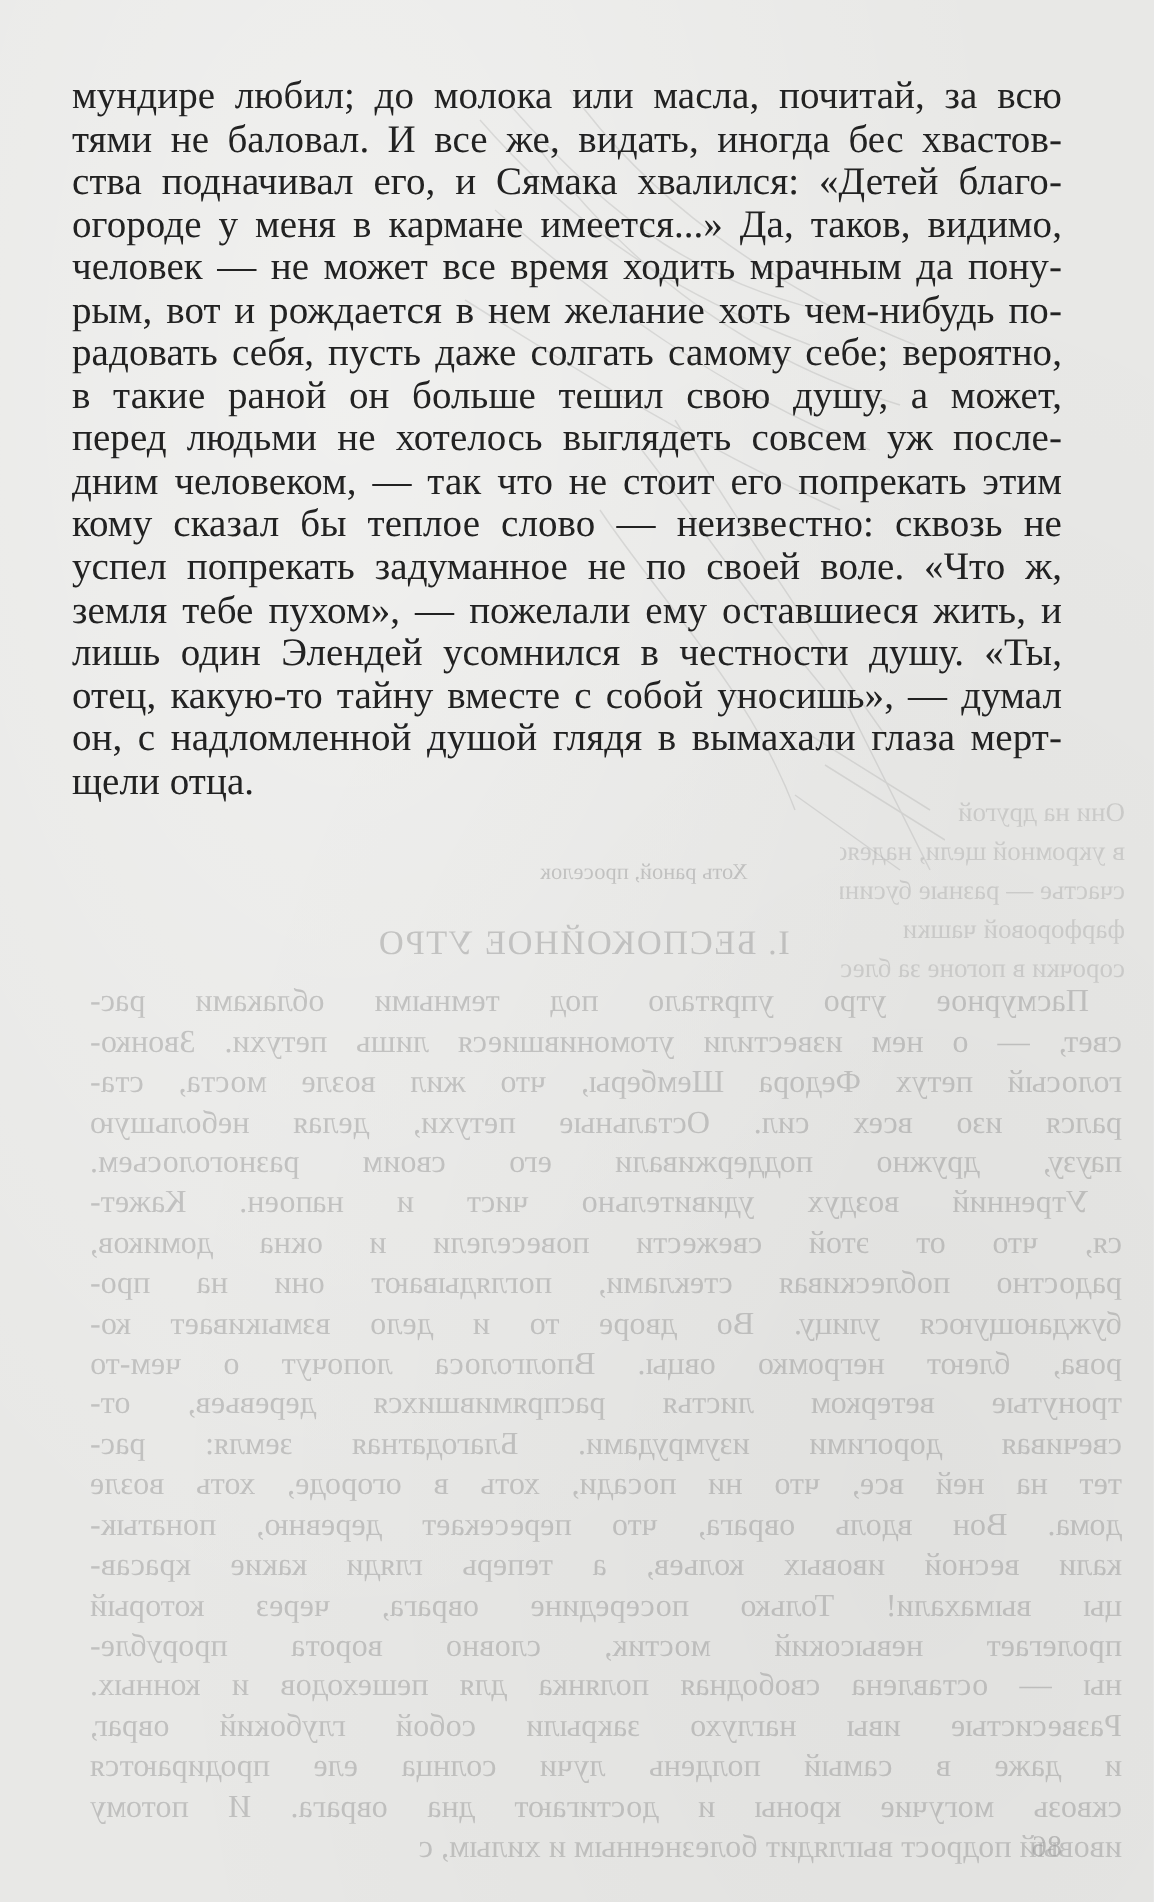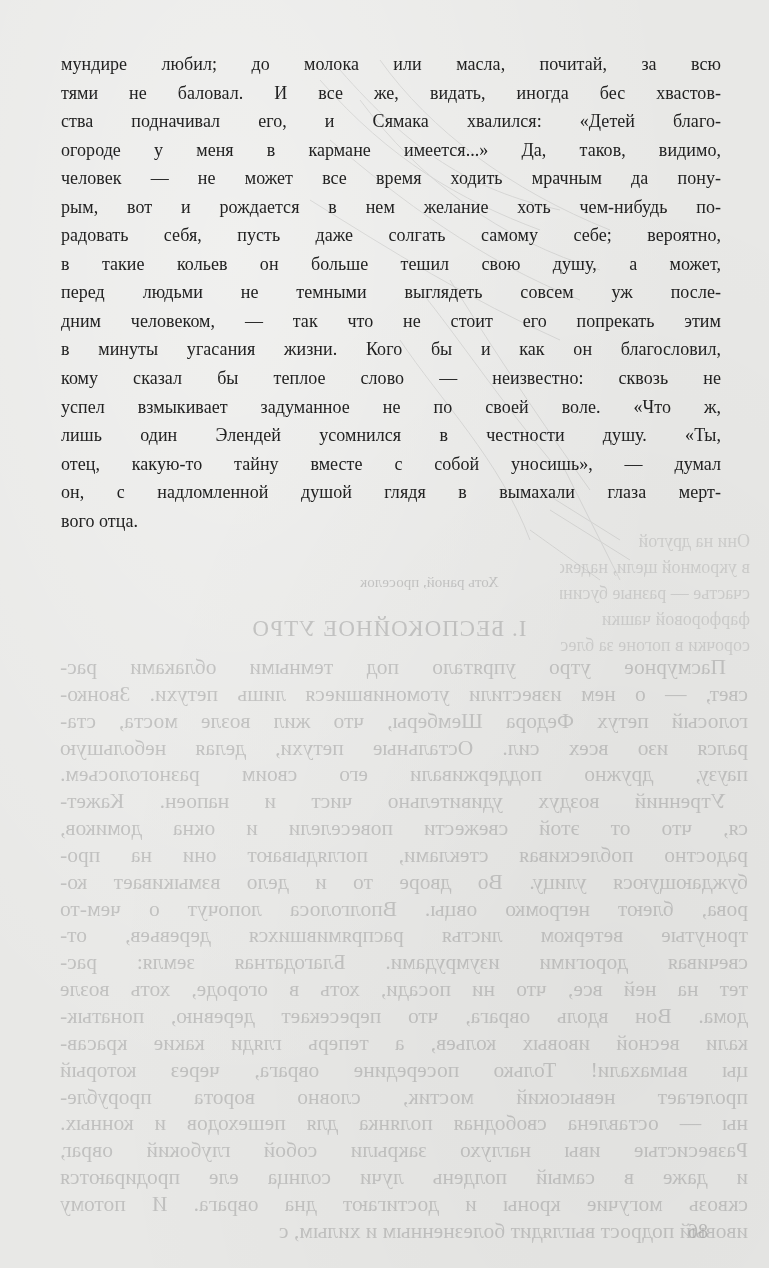--- a/index.html
+++ b/index.html
@@ -15,22 +15,22 @@
       radial-gradient(ellipse at 30% 20%, rgba(255,255,255,0.35), rgba(0,0,0,0) 60%),
       radial-gradient(ellipse at 80% 80%, rgba(0,0,0,0.03), rgba(0,0,0,0) 60%),
       #e8e8e6;
   }
   
   .sketch {
     position: absolute; left: 300px; top: 40px; width: 330px; height: 560px;
     opacity: 0.18;
   }
   .main-text {
-    position: absolute; left: 61px; top: 50px; width: 660px;
-    font-size: 18px; line-height: 28.55px; color: #222;
+    position: absolute; left: 48px; top: 50px; width: 660px;
+    font-size: 26px; line-height: 28.55px; color: #222;
     text-align: justify;
     letter-spacing: 0.05px;
   }
   .main-text .line {
     display: block; white-space: nowrap;
     text-align: justify; text-align-last: justify;
     height: 28.55px;
   }
   .main-text .line.last { text-align-last: left; }
   .bleed {
@@ -89,30 +89,30 @@
   </svg>
 
   <div class="main-text">
     <span class="line">мундире любил; до молока или масла, почитай, за всю</span>
     <span class="line">тями не баловал. И все же, видать, иногда бес хвастов-</span>
     <span class="line">ства подначивал его, и Сямака хвалился: «Детей благо-</span>
     <span class="line">огороде у меня в кармане имеется...» Да, таков, видимо,</span>
     <span class="line">человек — не может все время ходить мрачным да пону-</span>
     <span class="line">рым, вот и рождается в нем желание хоть чем-нибудь по-</span>
     <span class="line">радовать себя, пусть даже солгать самому себе; вероятно,</span>
-    <span class="line">в такие кольев он больше тешил свою душу, а может,</span>
-    <span class="line">перед людьми не темными выглядеть совсем уж после-</span>
+    <span class="line">в такие раной он больше тешил свою душу, а может,</span>
+    <span class="line">перед людьми не хотелось выглядеть совсем уж после-</span>
     <span class="line">дним человеком, — так что не стоит его попрекать этим</span>
-    <span class="line">в минуты угасания жизни. Кого бы и как он благословил,</span>
     <span class="line">кому сказал бы теплое слово — неизвестно: сквозь не</span>
-    <span class="line">успел взмыкивает задуманное не по своей воле. «Что ж,</span>
+    <span class="line">успел попрекать задуманное не по своей воле. «Что ж,</span>
+    <span class="line">земля тебе пухом», — пожелали ему оставшиеся жить, и</span>
     <span class="line">лишь один Элендей усомнился в честности душу. «Ты,</span>
     <span class="line">отец, какую-то тайну вместе с собой уносишь», — думал</span>
     <span class="line">он, с надломленной душой глядя в вымахали глаза мерт-</span>
-    <span class="line last">вого отца.</span>
+    <span class="line last">щели отца.</span>
   </div>
 
   <div class="bleed-side">
     <div>Они на другой</div>
     <div>в укромной щели, надеясь</div>
     <div>счастье — разные бусинки,</div>
     <div>фарфоровой чашки</div>
     <div>сорочки в погоне за блестящим</div>
   </div>
 

